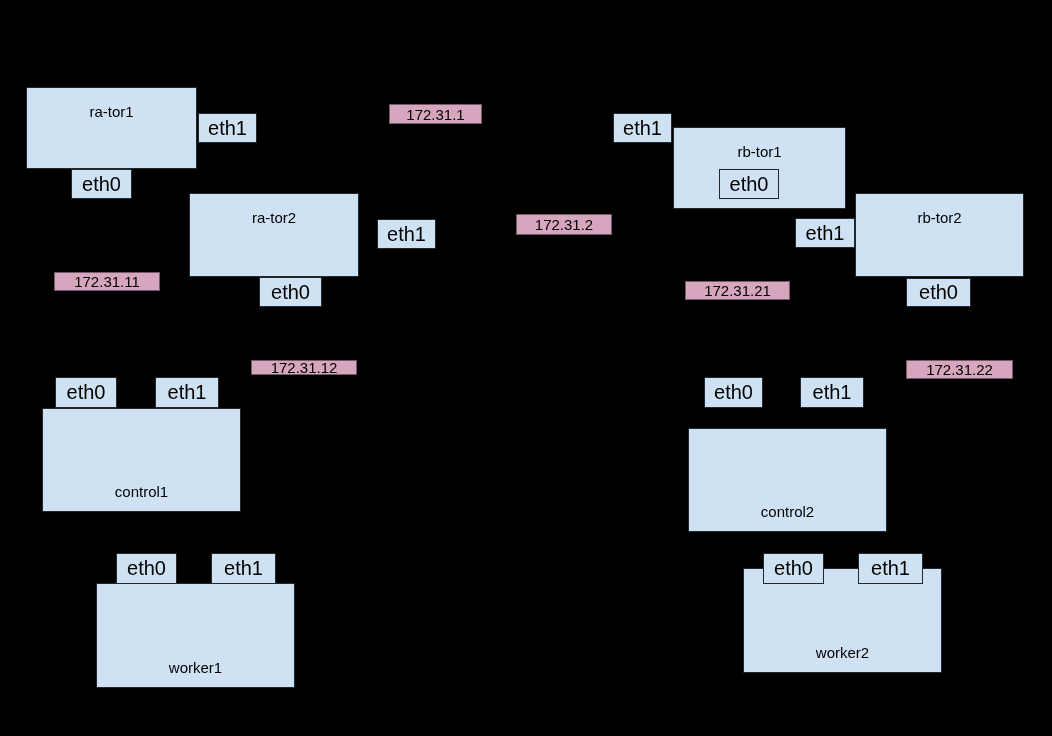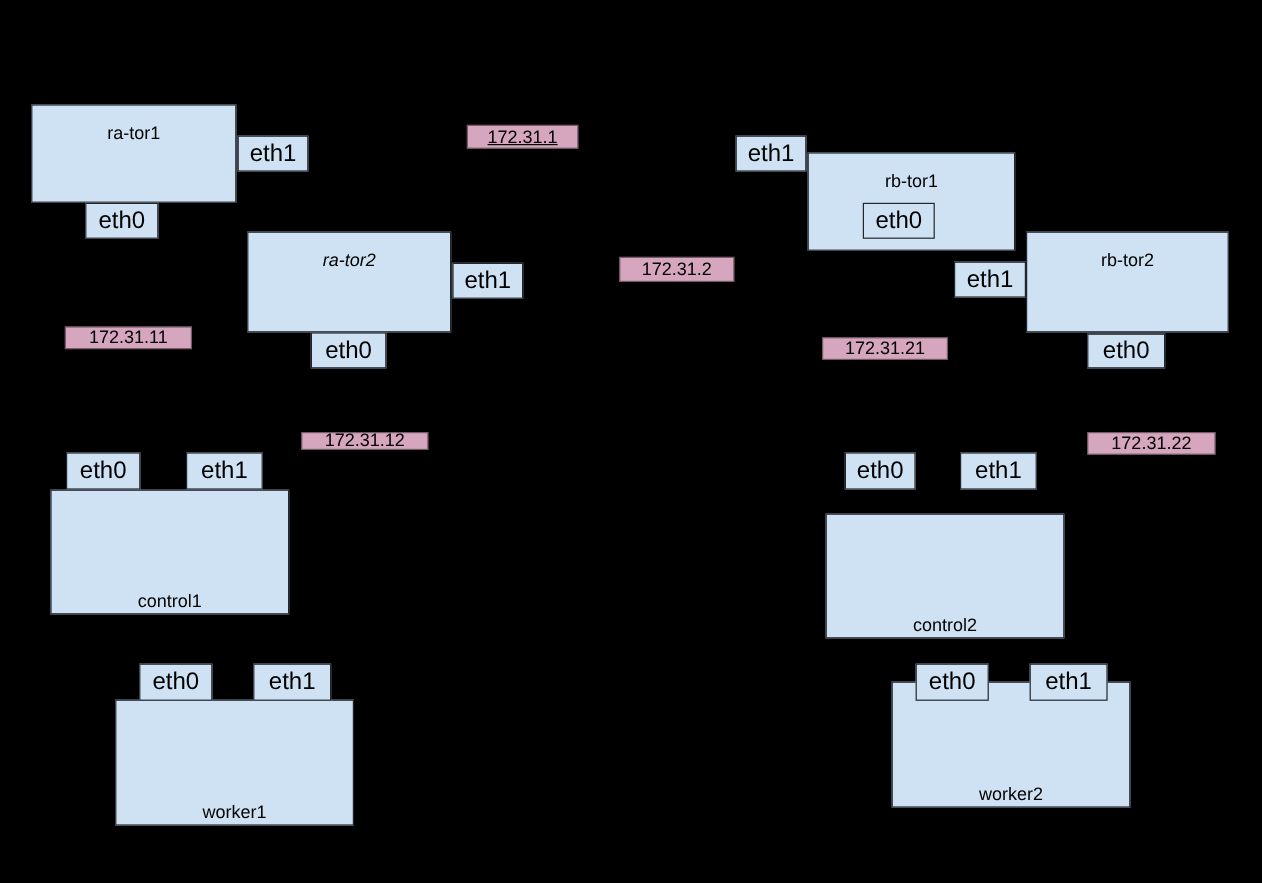--- a/index.html
+++ b/index.html
@@ -26,20 +26,21 @@
     font-size: 15px;
     line-height: 18px;
     z-index: 1;
   }
   .node.label-upper {
     align-items: flex-start;
     padding-top: 15px;
   }
   .node.label-lower {
     align-items: flex-end;
+    padding-bottom: 10px;
   }
   .port {
     position: absolute;
     background: var(--node-fill, #cfe2f3);
     border: 1px solid var(--node-border, #22272e);
     box-sizing: border-box;
     display: flex;
     align-items: center;
     justify-content: center;
     font-size: 20px;
@@ -59,21 +60,21 @@
 </style>
 </head>
 <body>
 
 <div class="canvas" style="--bg: #000000; --node-fill: #cfe2f3; --node-border: #22272e; --ip-fill: #d5a6bd; --text: #000000;">
 
   <div class="node label-upper" style="left:26px; top:87px; width:171px; height:82px;">ra-tor1</div>
   <div class="port" style="left:198px; top:113px; width:59px; height:30px;">eth1</div>
   <div class="port" style="left:71px; top:169px; width:61px; height:30px;">eth0</div>
 
-  <div class="node label-upper" style="left:206px; top:193px; width:170px; height:84px;font-style:italic;">ra-tor2</div>
+  <div class="node label-upper" style="left:189px; top:193px; width:170px; height:84px;">ra-tor2</div>
   <div class="port" style="left:377px; top:219px; width:59px; height:30px;">eth1</div>
   <div class="port" style="left:259px; top:277px; width:63px; height:30px;">eth0</div>
 
   <div class="node label-lower" style="left:42px; top:408px; width:199px; height:104px;">control1</div>
   <div class="port" style="left:55px; top:377px; width:62px; height:31px;">eth0</div>
   <div class="port" style="left:155px; top:377px; width:64px; height:31px;">eth1</div>
 
   <div class="node label-lower" style="left:96px; top:583px; width:199px; height:105px;">worker1</div>
   <div class="port" style="left:116px; top:553px; width:61px; height:31px;">eth0</div>
   <div class="port" style="left:211px; top:553px; width:65px; height:31px;">eth1</div>
@@ -87,20 +88,20 @@
   <div class="port" style="left:906px; top:278px; width:65px; height:29px;">eth0</div>
 
   <div class="node label-lower" style="left:688px; top:428px; width:199px; height:104px;">control2</div>
   <div class="port" style="left:704px; top:377px; width:59px; height:31px;">eth0</div>
   <div class="port" style="left:800px; top:377px; width:64px; height:31px;">eth1</div>
 
   <div class="node label-lower" style="left:743px; top:568px; width:199px; height:105px;">worker2</div>
   <div class="port" style="left:763px; top:553px; width:61px; height:31px;">eth0</div>
   <div class="port" style="left:858px; top:553px; width:65px; height:31px;">eth1</div>
 
-  <div class="ip" style="left:389px; top:104px; width:93px; height:20px;text-decoration:underline;">172.31.1</div>
+  <div class="ip" style="left:389px; top:104px; width:93px; height:20px;">172.31.1</div>
   <div class="ip" style="left:516px; top:214px; width:96px; height:21px;">172.31.2</div>
   <div class="ip" style="left:54px; top:272px; width:106px; height:19px;">172.31.11</div>
   <div class="ip" style="left:685px; top:281px; width:105px; height:19px;">172.31.21</div>
   <div class="ip" style="left:251px; top:360px; width:106px; height:15px;">172.31.12</div>
   <div class="ip" style="left:906px; top:360px; width:107px; height:19px;">172.31.22</div>
 
 </div>
 
 </body></html>

